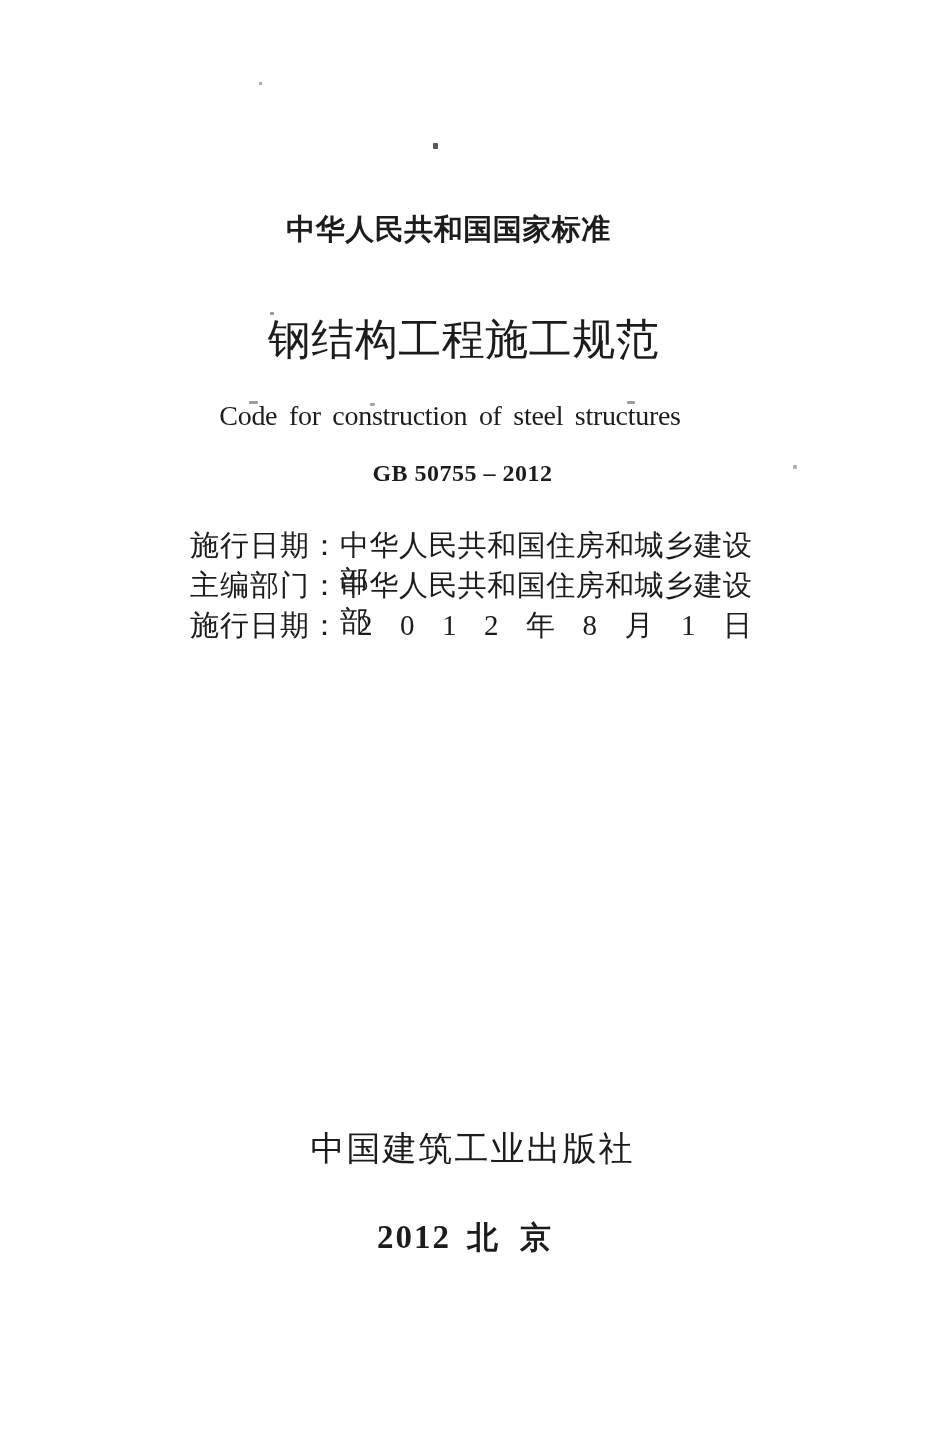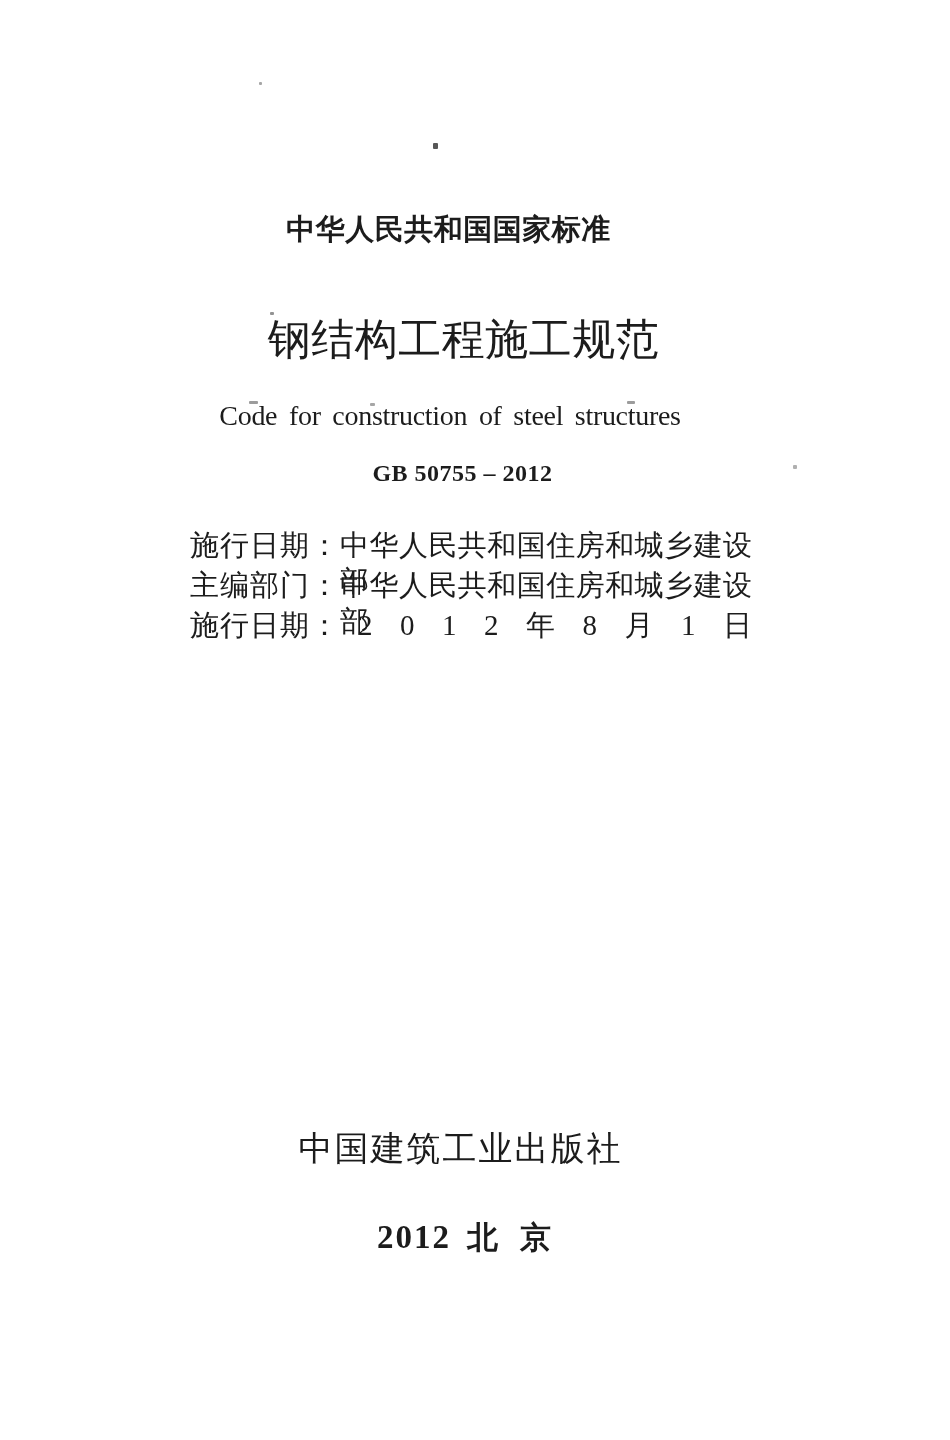--- a/index.html
+++ b/index.html
@@ -49,21 +49,21 @@
     text-align:justify;text-align-last:justify;
   }
   .date-tokens{
     flex:1;margin-left:18px;
     display:flex;justify-content:space-between;
   }
 
   .publisher{
     top:1129px;left:0;width:921px;
     font-family:"Liberation Serif",serif;
-    font-size:34px;letter-spacing:2px;line-height:1.15;
+    font-size:34px;letter-spacing:2px;line-height:1.15;padding-left:12px;
   }
   .pub-row{
     position:absolute;top:1199px;left:0;width:928px;
     display:flex;justify-content:center;align-items:baseline;
   }
   .pub-year{
     font-family:"Liberation Serif",serif;
     font-weight:700;font-size:33px;letter-spacing:2px;margin-top:20px;
   }
   .city{

